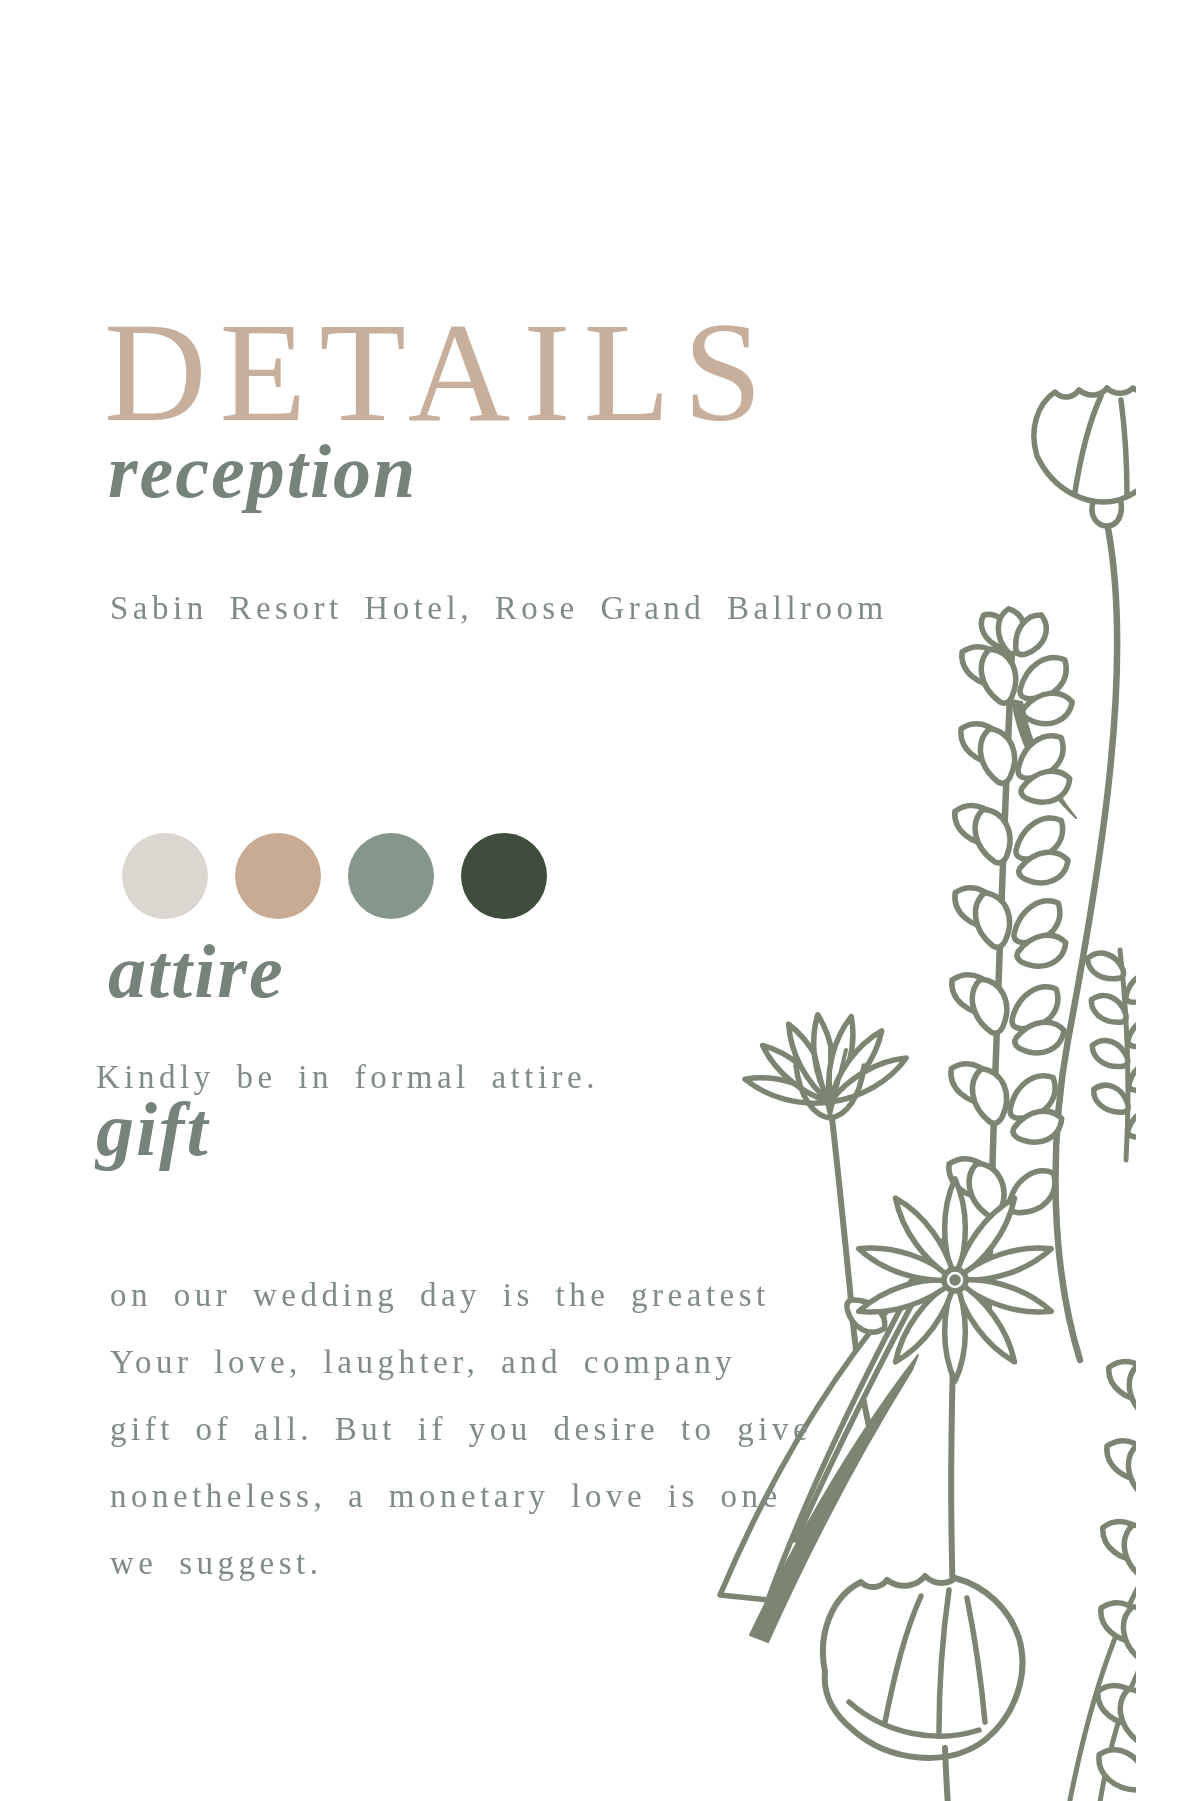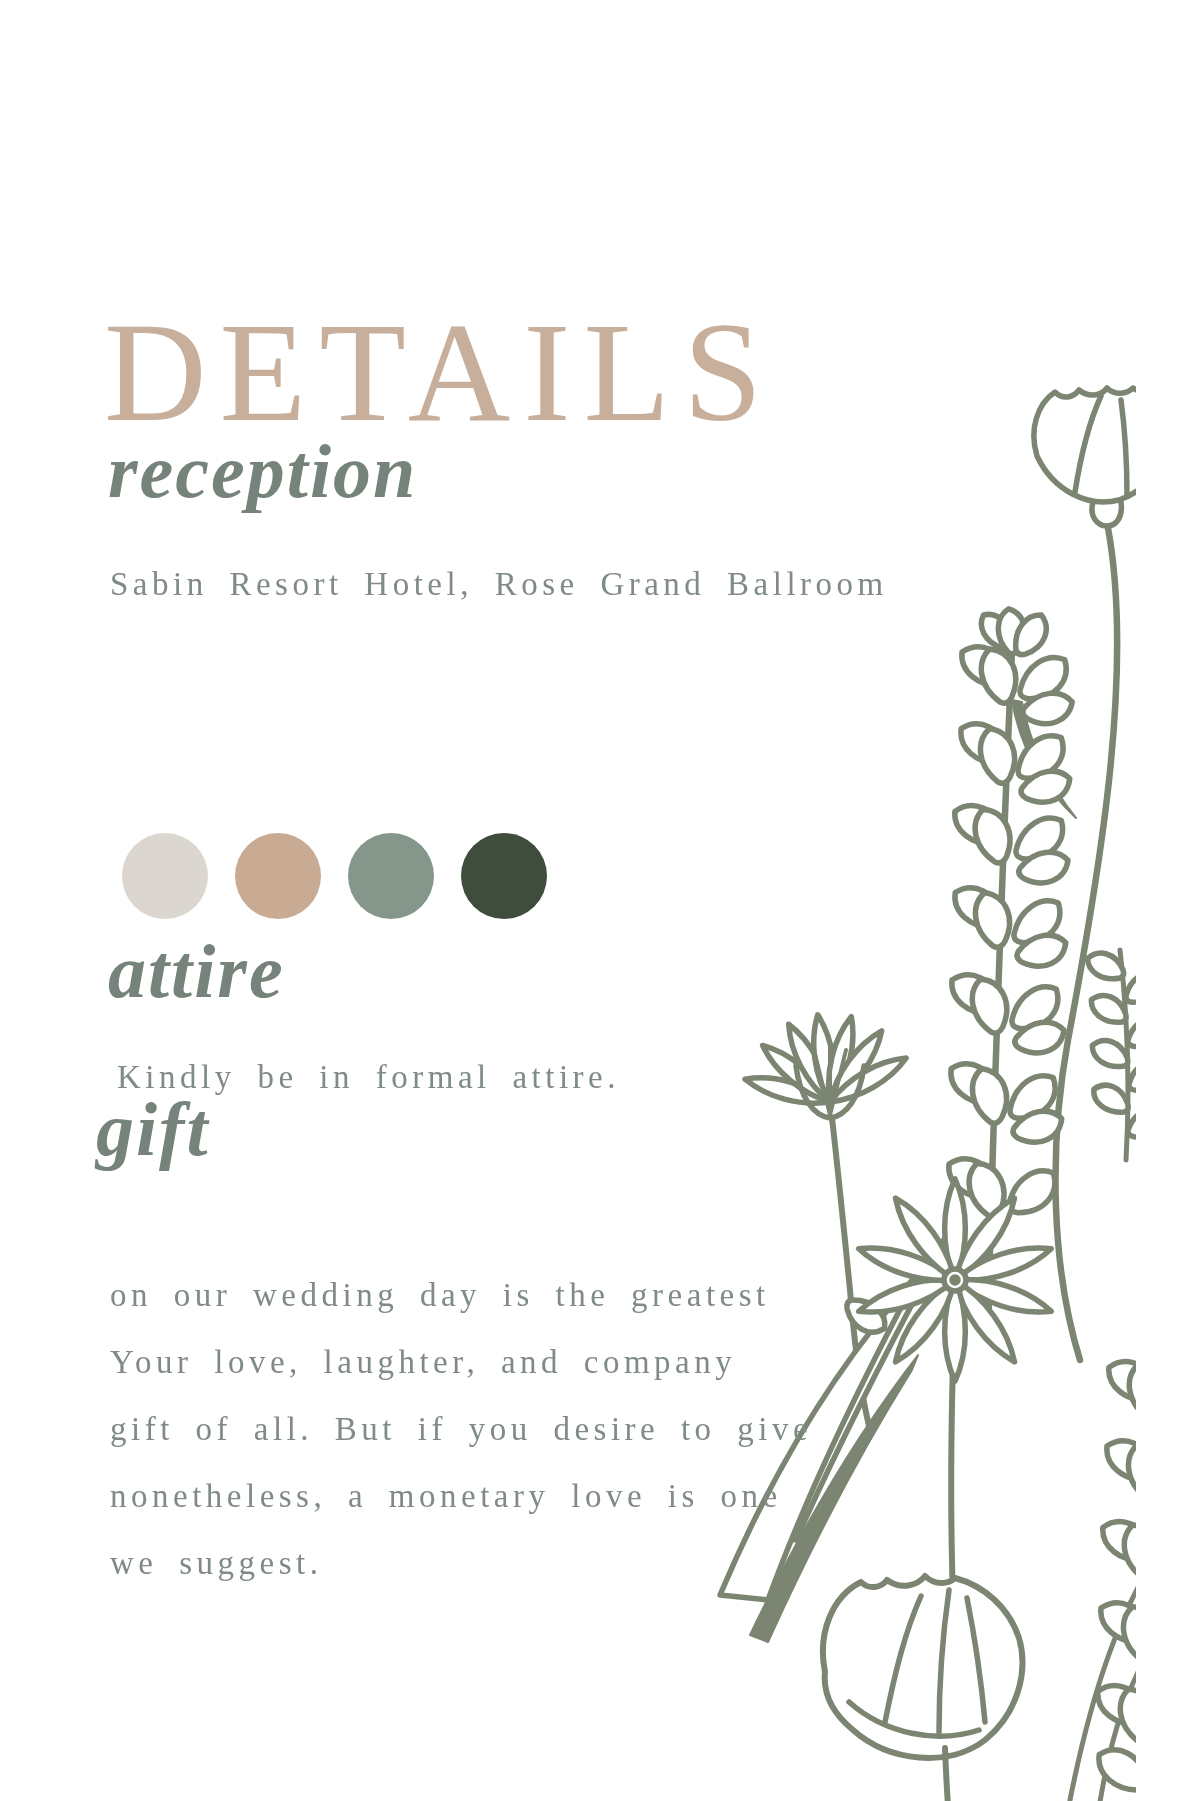--- a/index.html
+++ b/index.html
@@ -18,23 +18,23 @@
     white-space:nowrap;
   }
   .script-reception{left:108px;top:430px;}
   .script-motif{left:112px;top:672px;}
   .script-attire{left:108px;top:930px;}
   .script-gift{left:96px;top:1088px;}
   .body-text{
     position:absolute;font-size:33px;line-height:1.25;color:#7f8b84;
     letter-spacing:4.5px;word-spacing:9px;white-space:nowrap;
   }
-  .addr1{left:110px;top:564px;}
+  .addr1{left:110px;top:588px;}
   .addr2{left:110px;top:628px;}
-  .attire-line{left:117px;top:1057px;}
+  .attire-line{left:96px;top:1057px;}
   .swatch-row{
     position:absolute;left:122px;top:833px;display:flex;gap:27px;
   }
   .swatch{width:86px;height:86px;border-radius:50%;}
   .gift-para{
     position:absolute;left:110px;top:1262px;
     font-size:33px;color:#7f8b84;letter-spacing:4.5px;word-spacing:9px;
   }
   .gift-para .line{height:67px;line-height:67px;white-space:nowrap;}
   .florals{

